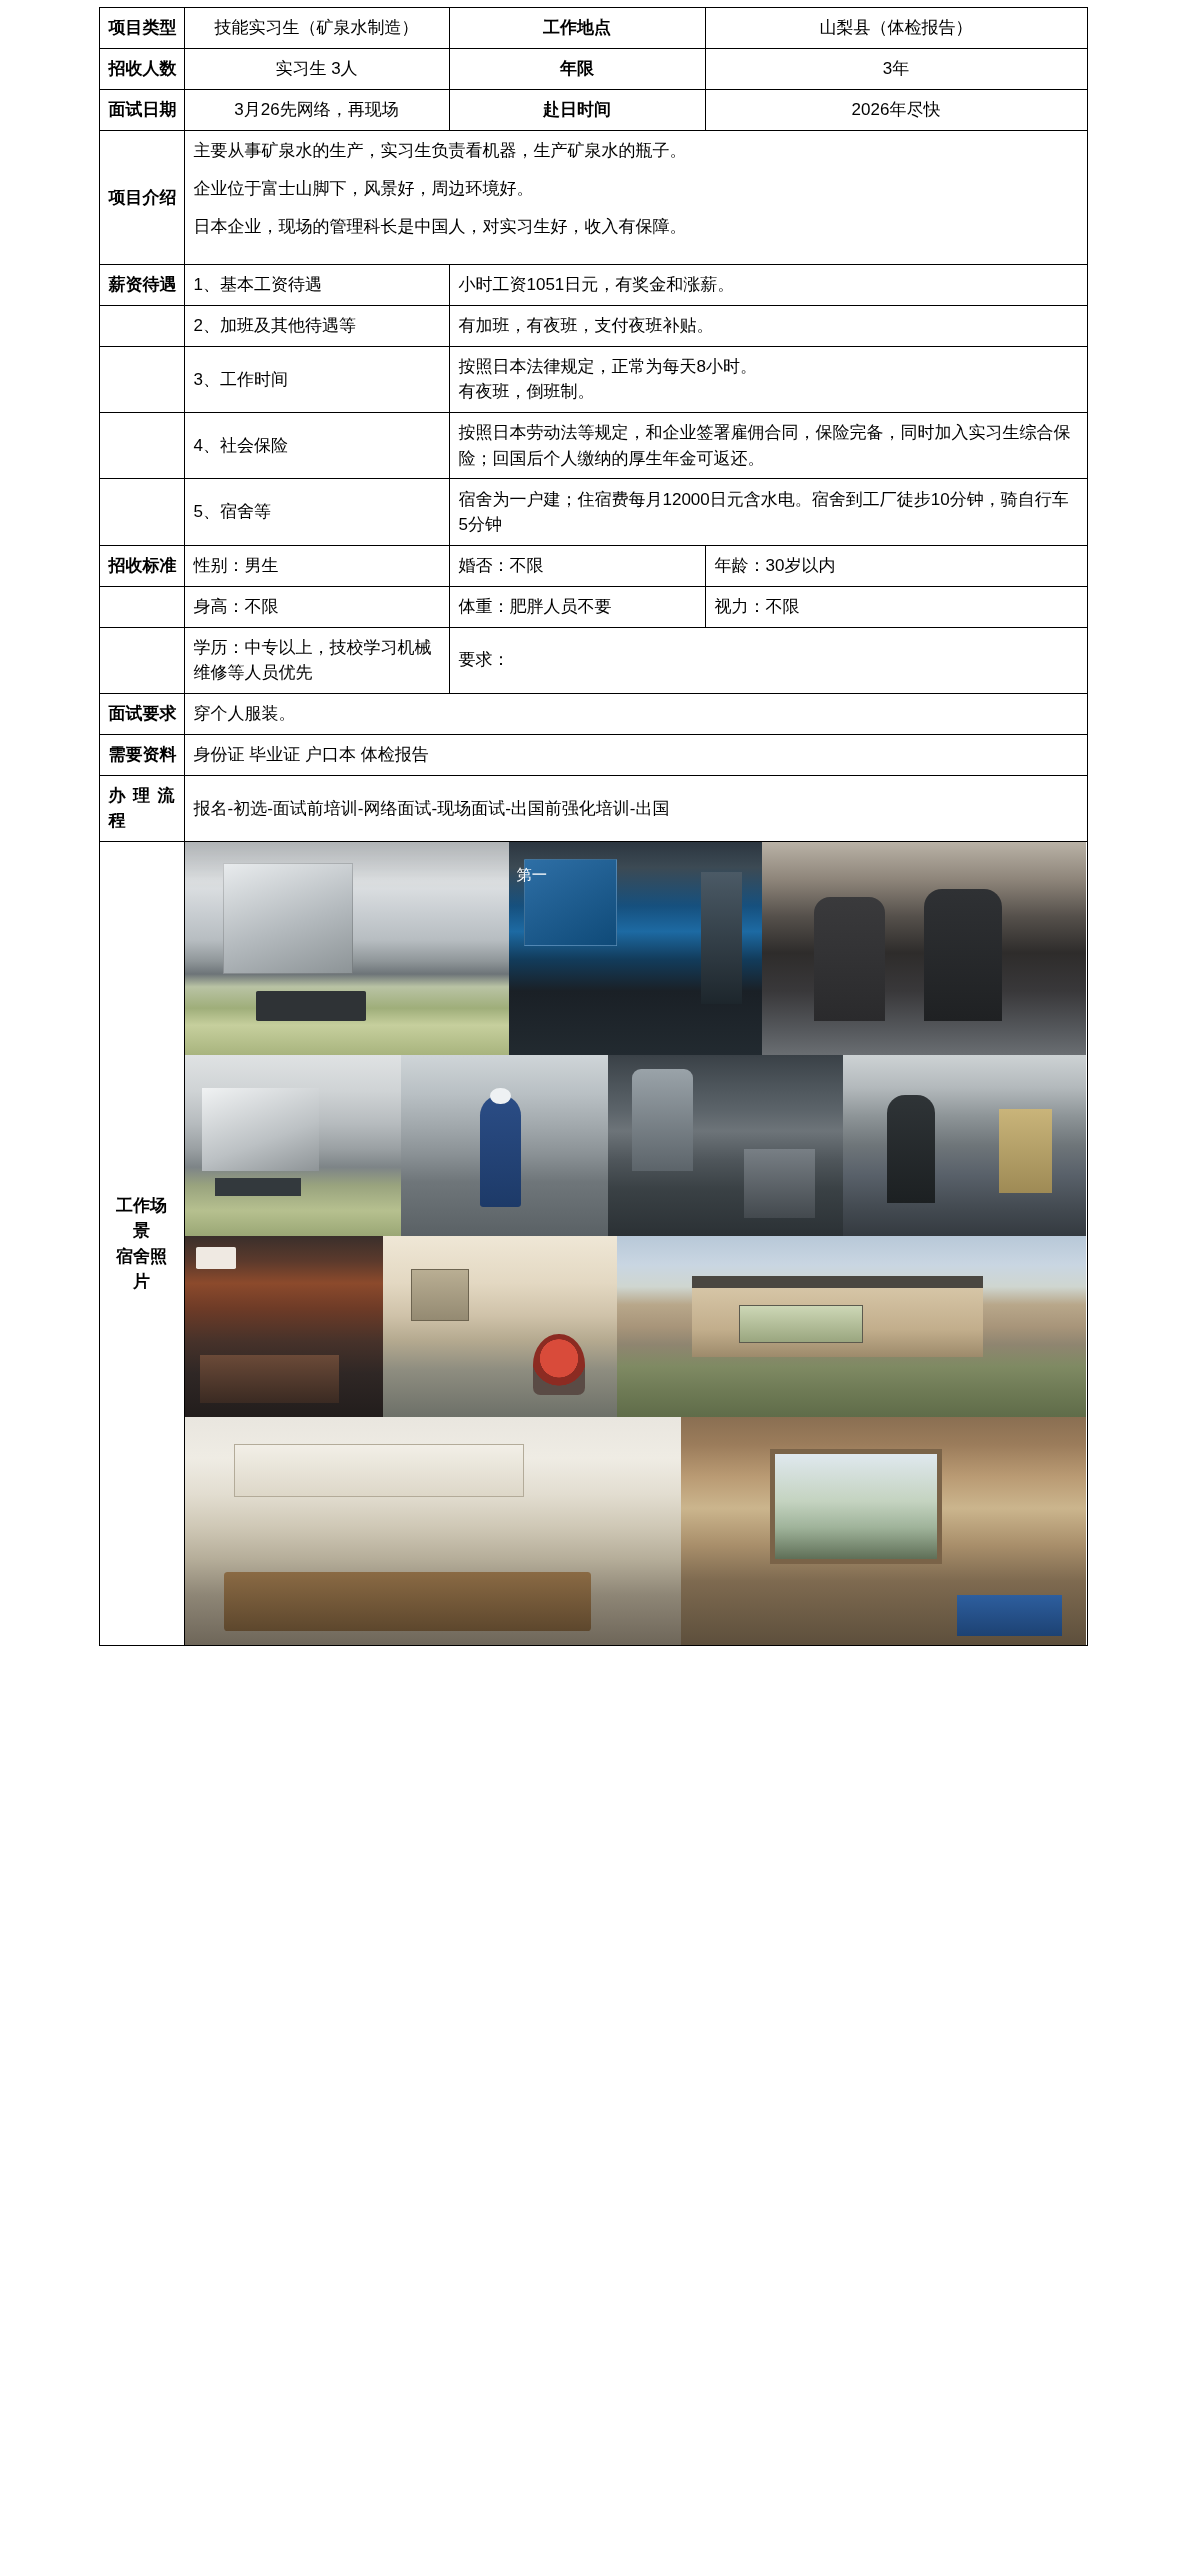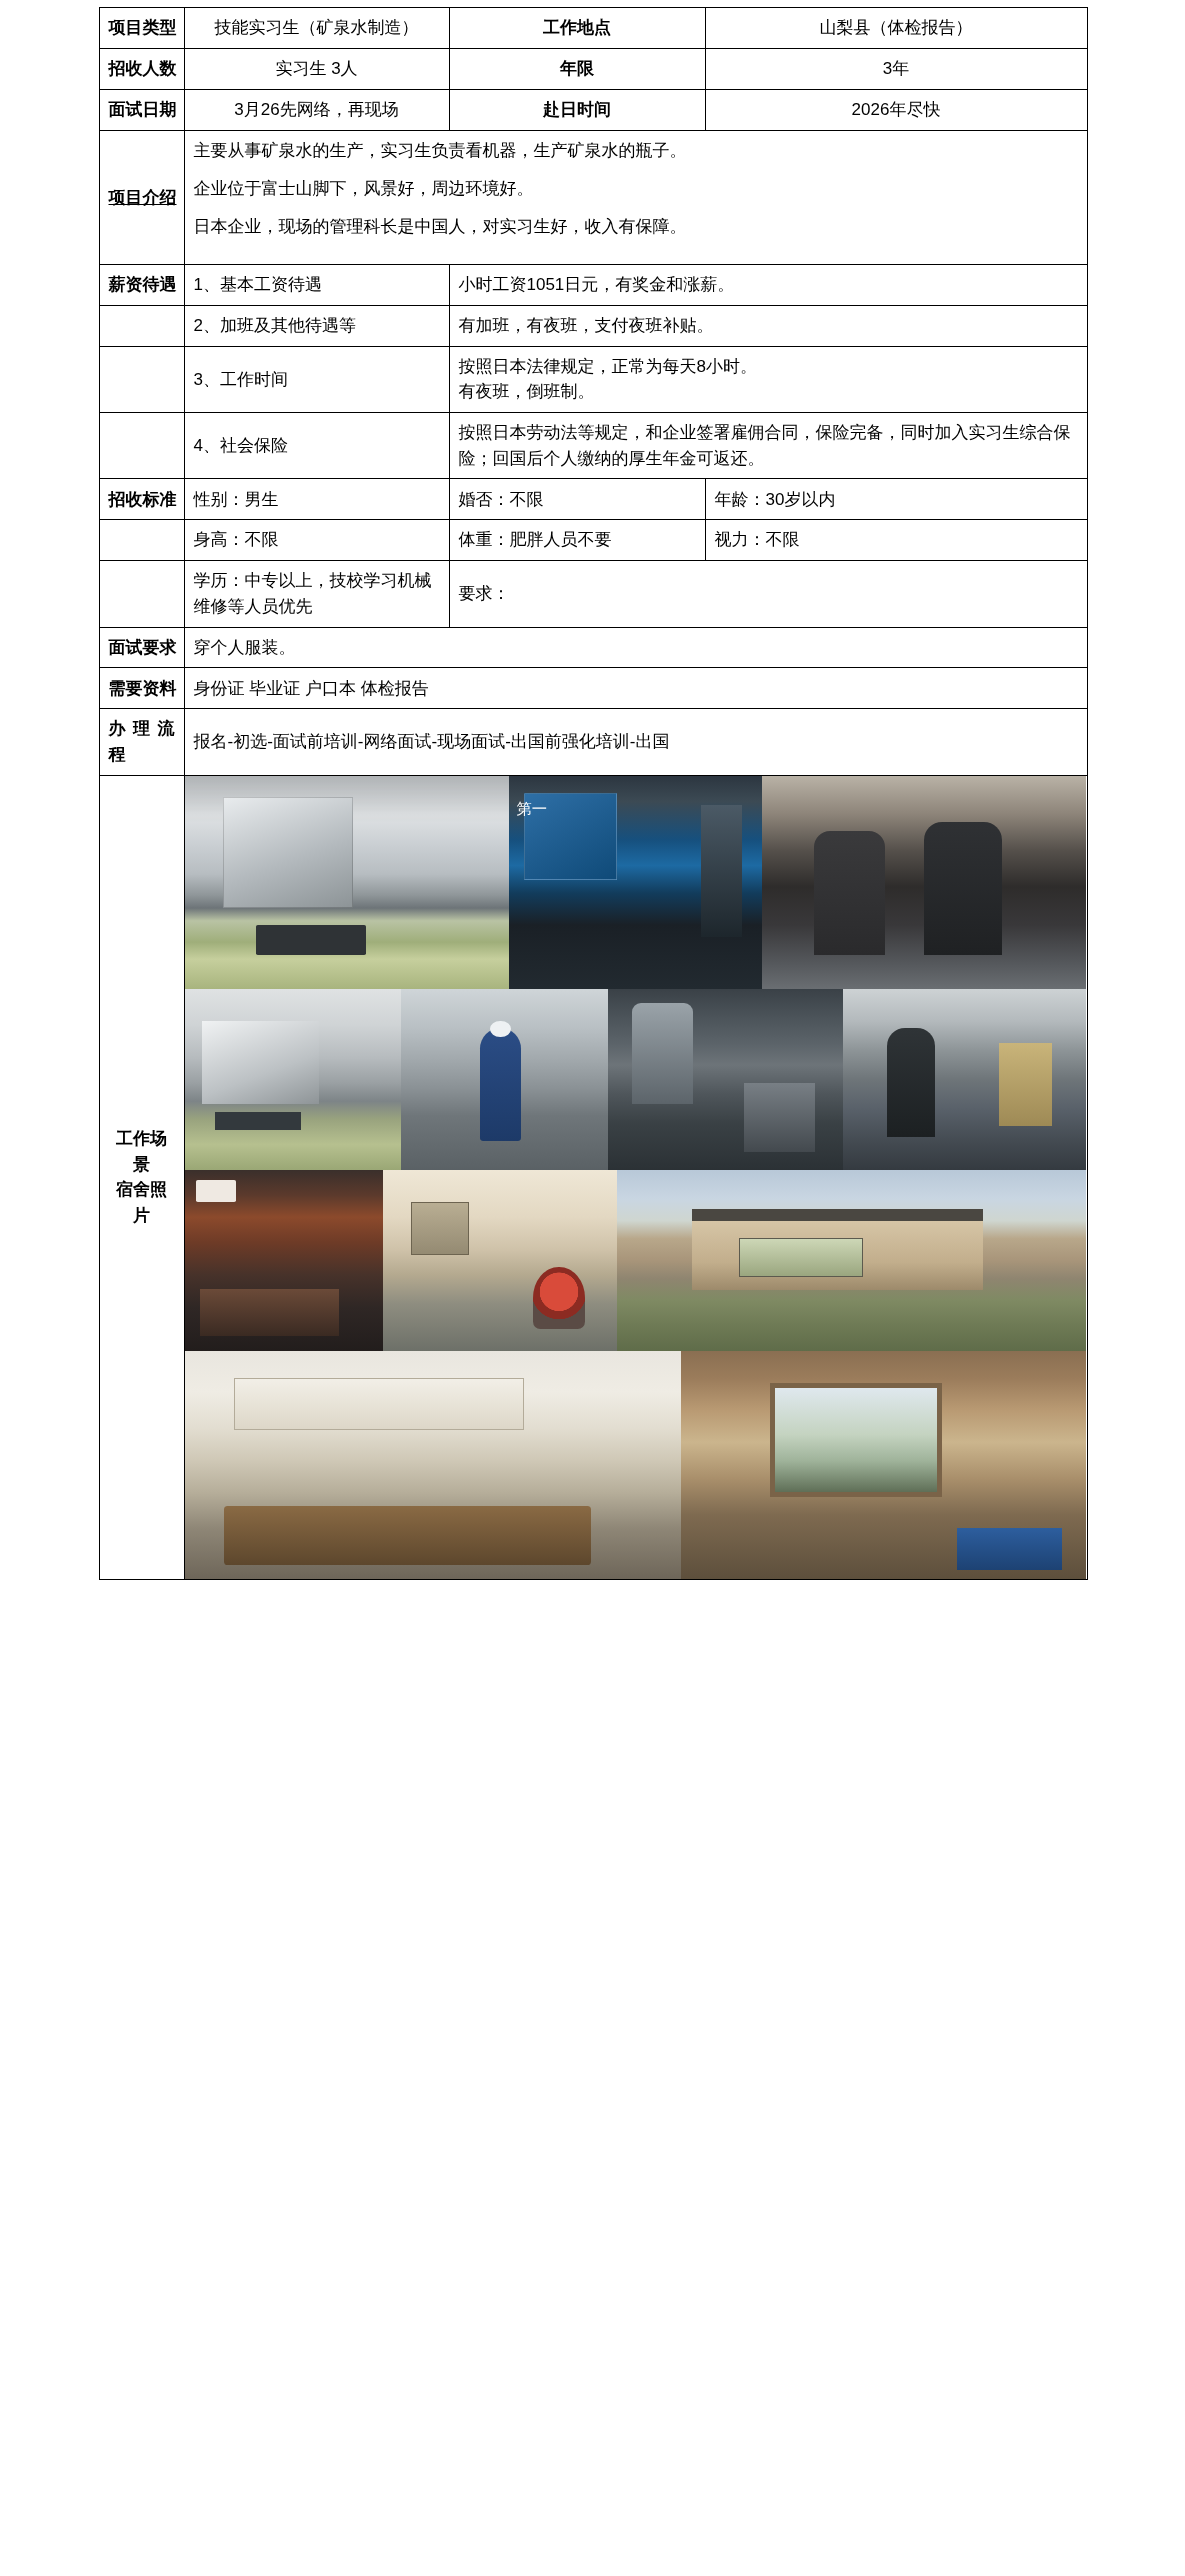--- a/index.html
+++ b/index.html
@@ -37,21 +37,21 @@
     font-weight: bold;
     text-align: center;
     white-space: nowrap;
   }
   .lbl-spread {
     font-weight: bold;
     text-align: justify;
     text-align-last: justify;
   }
   .ctr { text-align: center; }
-  .mid { vertical-align: middle; text-decoration: underline; }
+  .mid { vertical-align: middle; }
   .top { vertical-align: top; }
   .intro p { margin: 0 0 12.6px 0; }
   .intro p:last-child { margin-bottom: 17px; }
   .photos-cell { padding: 0 !important; vertical-align: top; }
   .photo-label {
     font-weight: bold;
     text-align: center;
     vertical-align: middle;
     line-height: 1.5;
     font-size: 17px;
@@ -316,20 +316,25 @@
       <tr>
         <td>&nbsp;</td>
         <td>3、工作时间</td>
         <td colspan="2" style="white-space:pre-line">按照日本法律规定，正常为每天8小时。
 有夜班，倒班制。</td>
       </tr>
       <tr>
         <td>&nbsp;</td>
         <td>4、社会保险</td>
         <td colspan="2">按照日本劳动法等规定，和企业签署雇佣合同，保险完备，同时加入实习生综合保险；回国后个人缴纳的厚生年金可返还。</td>
+      </tr>
+      <tr>
+        <td>&nbsp;</td>
+        <td>5、宿舍等</td>
+        <td colspan="2">宿舍为一户建；住宿费每月12000日元含水电。宿舍到工厂徒步10分钟，骑自行车5分钟</td>
       </tr>
 
       <tr>
         <td class="lbl">招收标准</td>
         <td>性别：男生</td>
         <td>婚否：不限</td>
         <td>年龄：30岁以内</td>
       </tr>
       <tr>
         <td>&nbsp;</td>

